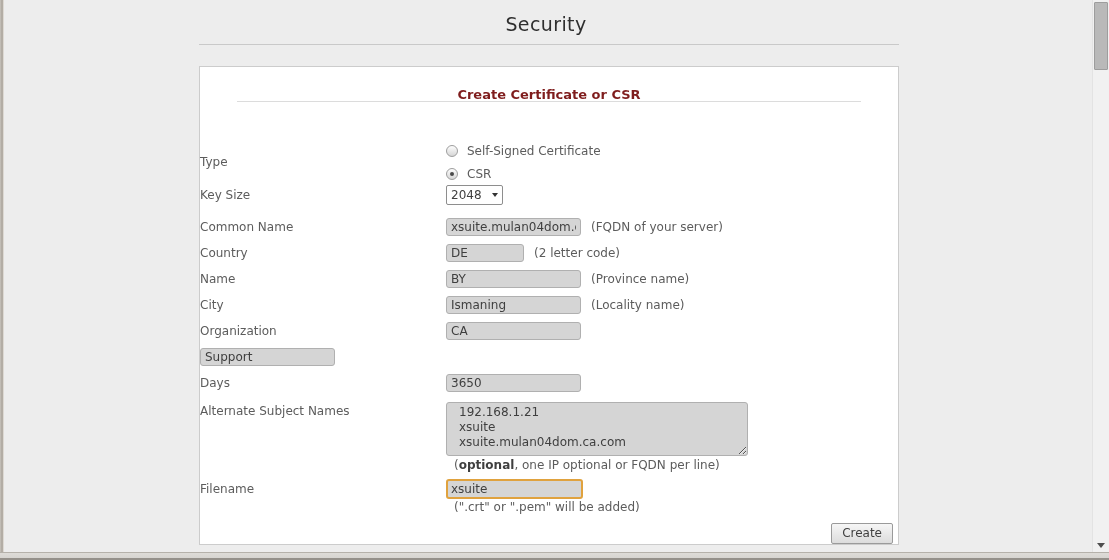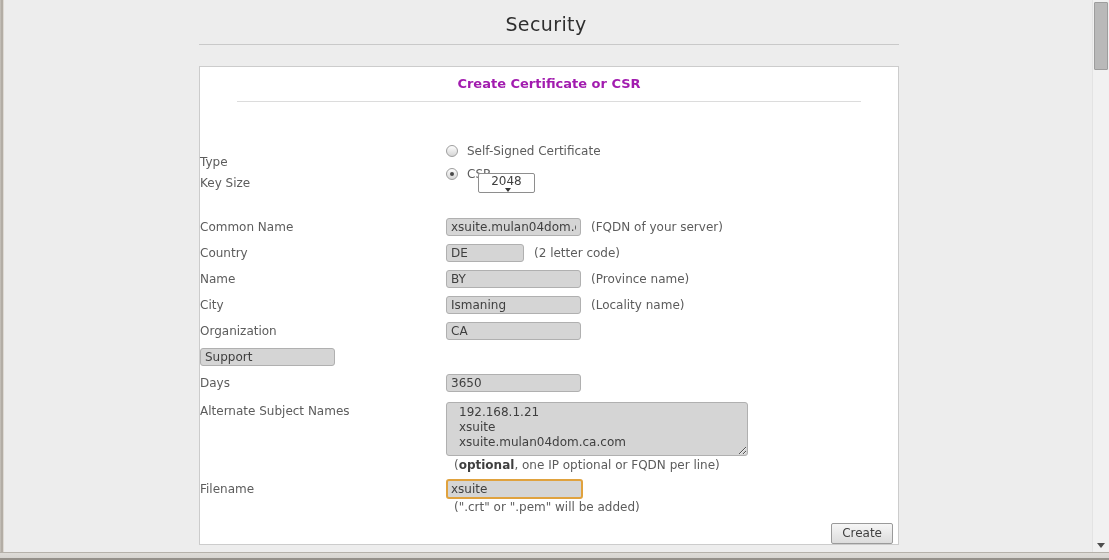--- a/index.html
+++ b/index.html
@@ -49,22 +49,22 @@
     position:absolute; left:199px; top:44px; width:700px;
     border-top:1px solid #c9c9c9;
   }
 
   
   .panel {
     position:absolute; left:199px; top:66px; width:700px; height:479px;
     background:#ffffff; border:1px solid #cccccc;
   }
   .panel-title {
-    position:absolute; top:9px; left:0; width:100%;
-    text-align:center; font-size:13px; font-weight:bold; color:#a21caf;
+    position:absolute; top:20px; left:0; width:100%;
+    text-align:center; font-size:13px; font-weight:bold; color:#7f1d1d;
   }
   .panel-rule {
     position:absolute; top:34px; left:37px; width:624px;
     border-top:1px solid #dcdcdc;
   }
 
   
   .row { position:absolute; left:0; display:flex; align-items:center; font-size:12px; }
   .lbl {
     width:246px; padding-right:8px; 
@@ -91,25 +91,25 @@
     background:linear-gradient(#fdfdfd,#d6d6d6);
     margin-right:9px; position:relative; flex:none;
   }
   .radio.selected::after {
     content:""; position:absolute; left:3px; top:3px; width:4px; height:4px;
     border-radius:50%; background:#4a4a4a;
   }
   .radio-label { color:#5c5c5c; }
   .radio-line + .radio-line { margin-top:8px; }
 
-  .row-keysize { top:106px; height:20px;gap:32px; }
+  .row-keysize { top:118px; height:20px; }
   .select {
     width:57px; height:20px; background:#ffffff; border:1px solid #8e8e8e; border-radius:2px;
     display:flex; align-items:center; font-size:12px; color:#3f3f3f;
-    padding:0 4px; cursor:default;flex-direction:column;
+    padding:0 4px; cursor:default;
   }
   .select .sel-val { flex:1; }
   .sel-arrow {
     width:0; height:0;
     border-left:3px solid transparent; border-right:3px solid transparent;
     border-top:4px solid #333333; margin-left:2px;
   }
 
   .row-common   { top:151px; }
   .row-country  { top:177px; }

